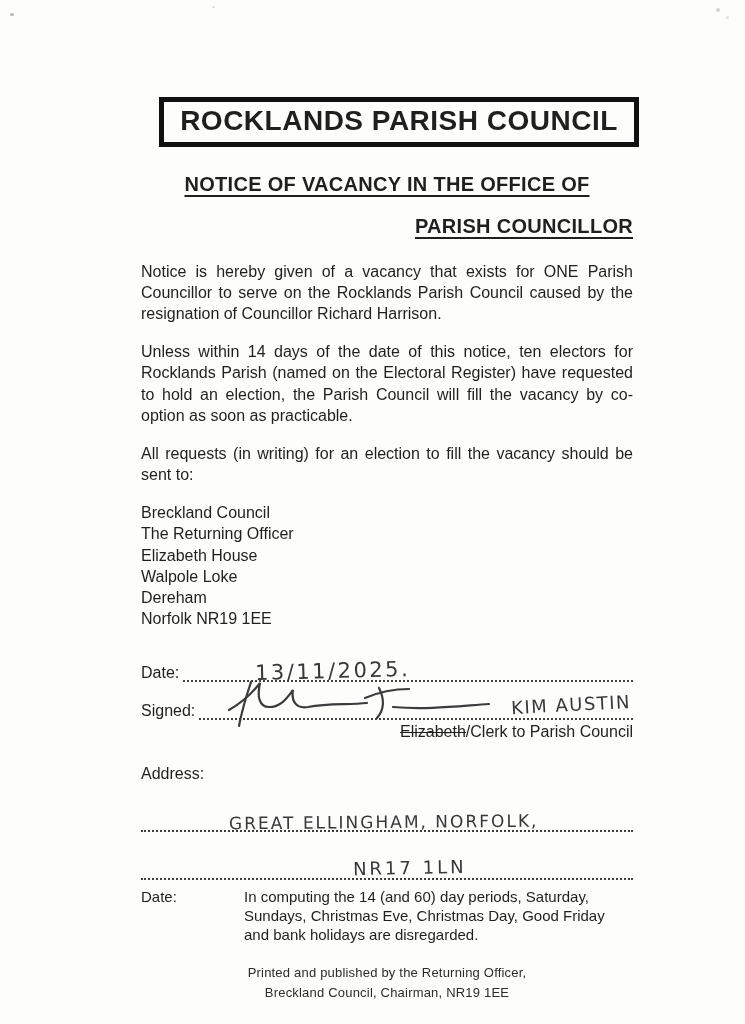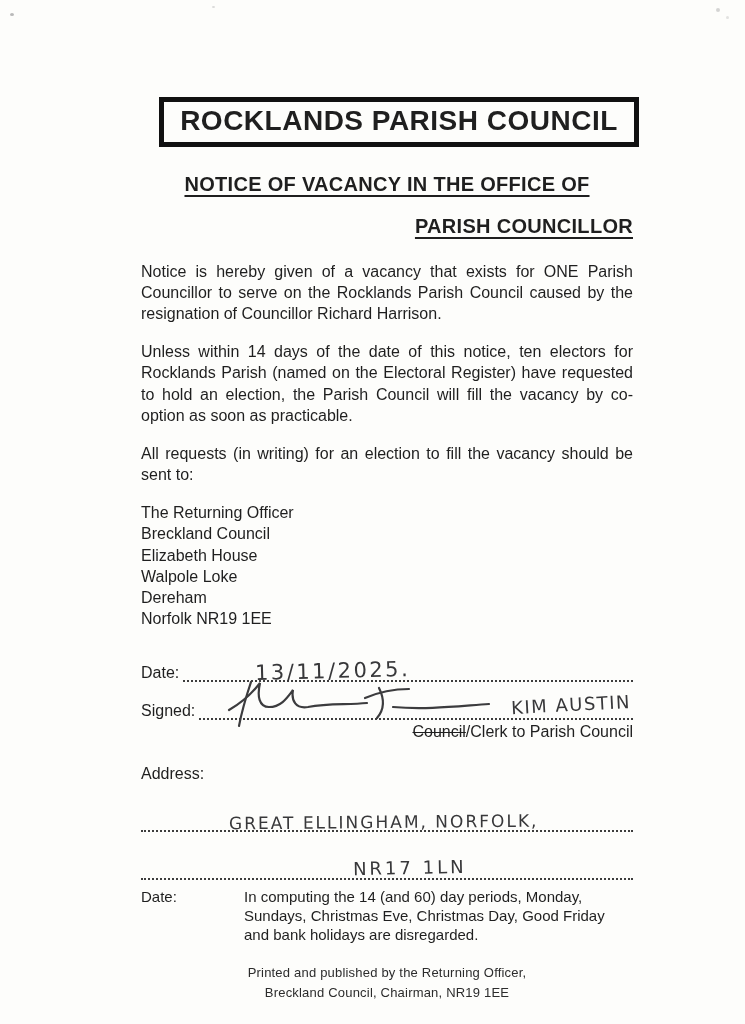--- a/index.html
+++ b/index.html
@@ -114,22 +114,22 @@
     </div>
 
     <div class="heading h1">NOTICE OF VACANCY IN THE OFFICE OF</div>
     <div class="heading h2">PARISH COUNCILLOR</div>
 
     <div class="para first">Notice is hereby given of a vacancy that exists for ONE Parish Councillor to serve on the Rocklands Parish Council caused by the resignation of Councillor Richard Harrison.</div>
     <div class="para">Unless within 14 days of the date of this notice, ten electors for Rocklands Parish (named on the Electoral Register) have requested to hold an election, the Parish Council will fill the vacancy by co-option as soon as practicable.</div>
     <div class="para">All requests (in writing) for an election to fill the vacancy should be sent to:</div>
 
     <div class="addr-block">
+      <div>Breckland Council</div>
       <div>The Returning Officer</div>
-      <div>Breckland Council</div>
       <div>Elizabeth House</div>
       <div>Walpole Loke</div>
       <div>Dereham</div>
       <div>Norfolk NR19 1EE</div>
     </div>
 
     <div class="form-row row-date">
       <span class="label">Date:</span>
       <span class="dotline">
         <span class="hw hw-date">13/11/2025.</span>
@@ -146,38 +146,38 @@
             <path d="M152,12 C158,24 157,34 150,42"></path>
             <path d="M138,22 C152,16 166,13 182,13"></path>
             <path d="M166,31 C200,34 232,30 262,28"></path>
           </g>
         </svg>
         <span class="hw hw-name">KIM AUSTIN</span>
       </span>
     </div>
 
     <div class="role-line">
-      <span class="struck">Council</span><span>/Clerk to Parish Council</span>
+      <span class="struck">Elizabeth</span><span>/Clerk to Parish Council</span>
     </div>
 
     <div class="form-row row-address">
       <span class="label">Address:</span>
     </div>
 
     <div class="dotline-full line2">
       <span class="hw hw-addr2">GREAT ELLINGHAM,  NORFOLK,</span>
     </div>
 
     <div class="dotline-full line3">
       <span class="hw hw-addr3">NR17 1LN</span>
     </div>
 
     <div class="note-row">
       <span class="note-label">Date:</span>
-      <span class="note-text">In computing the 14 (and 60) day periods, Monday, Sundays, Christmas Eve, Christmas Day, Good Friday and bank holidays are disregarded.</span>
+      <span class="note-text">In computing the 14 (and 60) day periods, Saturday, Sundays, Christmas Eve, Christmas Day, Good Friday and bank holidays are disregarded.</span>
     </div>
 
     <div class="footer">
       <div>Printed and published by the Returning Officer,</div>
       <div>Breckland Council, Chairman, NR19 1EE</div>
     </div>
 
   </div>
 </div>
 

